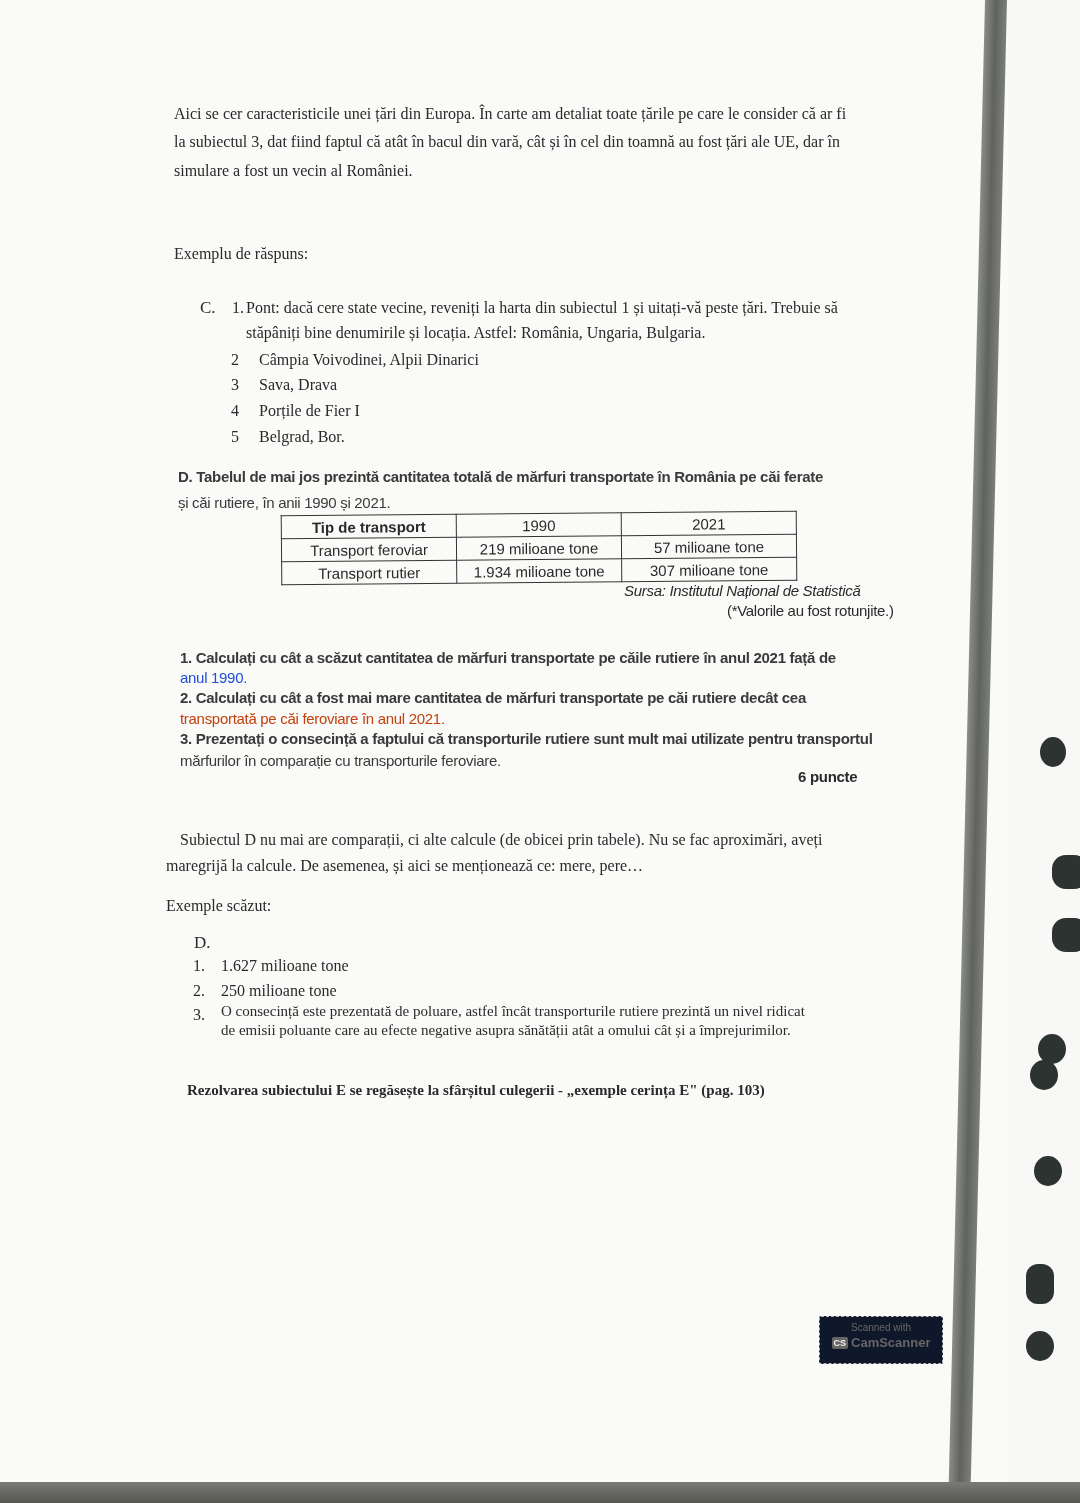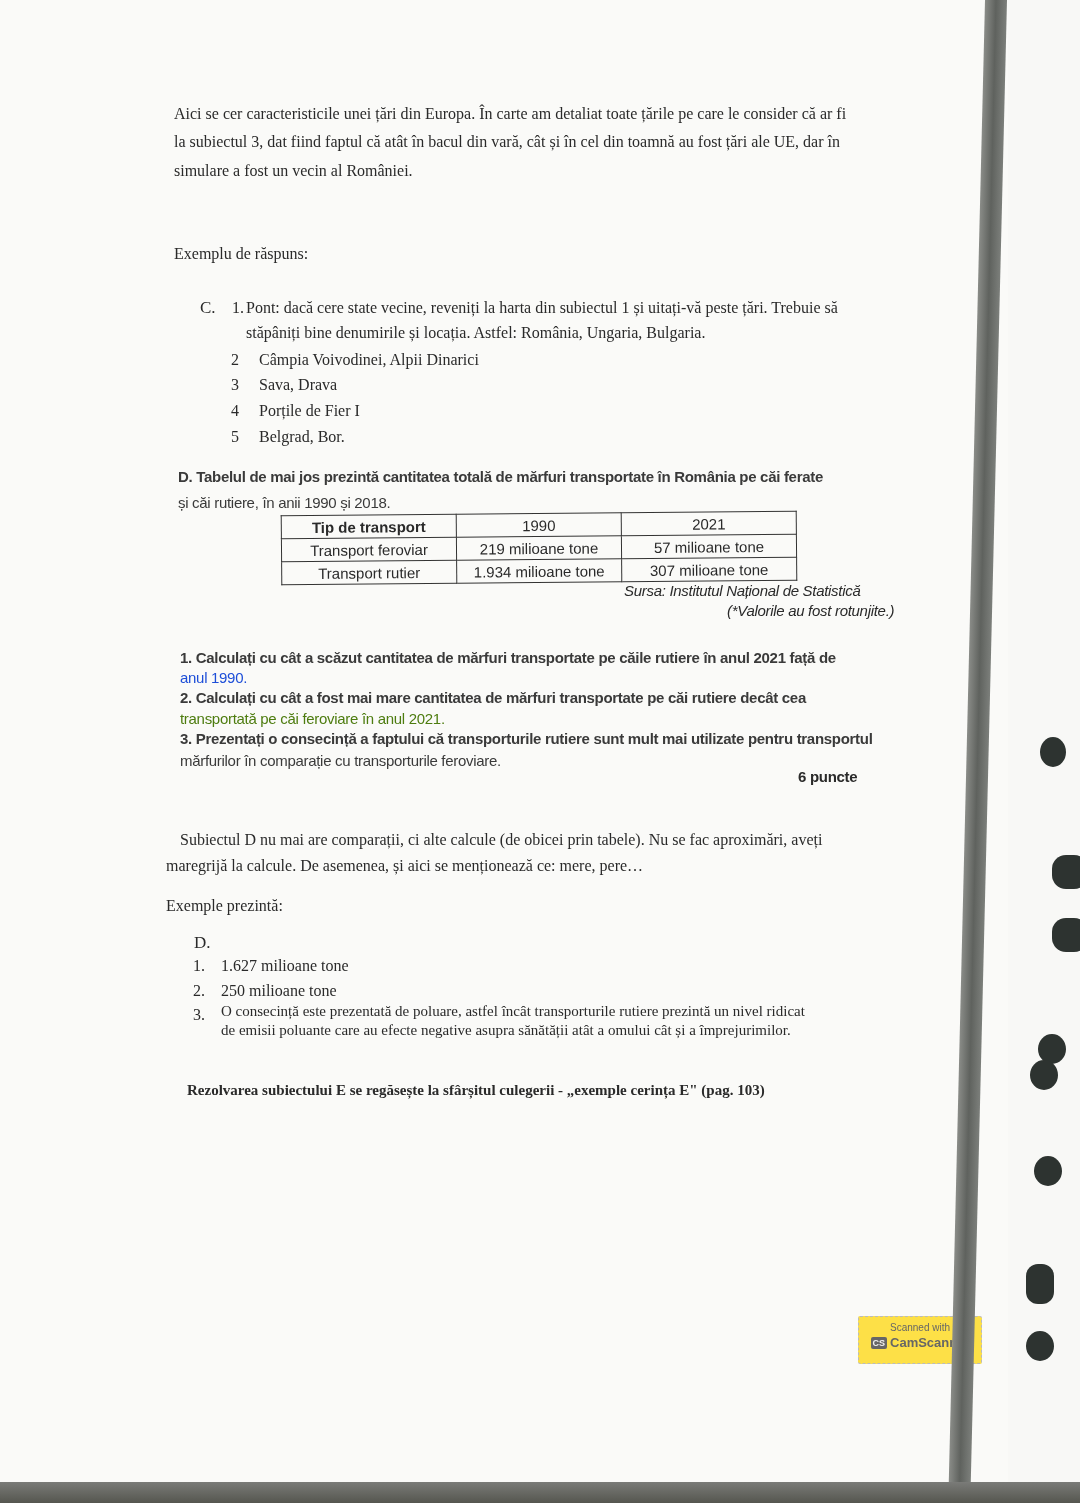--- a/index.html
+++ b/index.html
@@ -40,22 +40,22 @@
     border-collapse: collapse;
     font-family: "Liberation Sans", sans-serif; font-size: 15px;
     transform: rotate(-0.5deg);
   }
   table.data td {
     border: 1.5px solid #333; text-align: center; padding: 1px 6px; height: 20px;
   }
   .col1 { width: 162px; } .col2 { width: 152px; } .col3 { width: 162px; }
 
   .camscanner {
-    position: absolute; left: 858px; top: 1316px; width: 122px; height: 46px;
-    border: 1px dashed #bbb; background: #fde047; border-radius: 2px;
+    position: absolute; left: 819px; top: 1316px; width: 122px; height: 46px;
+    border: 1px dashed #bbb; background: #0f172a; border-radius: 2px;
     font-family: "Liberation Sans", sans-serif; color: #666; text-align: center;
   }
   .cs-top { font-size: 10px; margin-top: 5px; }
   .cs-bottom { font-size: 13px; font-weight: bold; margin-top: 2px; }
   .cs-logo {
     display: inline-block; background: #666; color: #f1f1ef; font-size: 9px;
     padding: 1px 2px; border-radius: 2px; margin-right: 3px; vertical-align: 1px;
   }
 </style>
 </head>
@@ -76,21 +76,21 @@
   <div class="txt serif" style="left:231px;top:347px;">2</div>
   <div class="txt serif" style="left:259px;top:347px;">Câmpia Voivodinei, Alpii Dinarici</div>
   <div class="txt serif" style="left:231px;top:372px;">3</div>
   <div class="txt serif" style="left:259px;top:372px;">Sava, Drava</div>
   <div class="txt serif" style="left:231px;top:398px;">4</div>
   <div class="txt serif" style="left:259px;top:398px;">Porțile de Fier I</div>
   <div class="txt serif" style="left:231px;top:424px;">5</div>
   <div class="txt serif" style="left:259px;top:424px;">Belgrad, Bor.</div>
 
   <div class="txt sans bold" style="left:178px;top:464px;font-size:15px;font-weight:600;color:#3a3a3a;">D. Tabelul de mai jos prezintă cantitatea totală de mărfuri transportate în România pe căi ferate</div>
-  <div class="txt sans" style="left:178px;top:490px;font-size:15px;color:#3a3a3a;">și căi rutiere, în anii 1990 și 2018.</div>
+  <div class="txt sans" style="left:178px;top:490px;font-size:15px;color:#3a3a3a;">și căi rutiere, în anii 1990 și 2021.</div>
 
   <table class="data">
     <tbody>
         <tr>
       <td class="col1 bold">Tip de transport</td>
       <td class="col2">1990</td>
       <td class="col3">2021</td>
     </tr>
     <tr>
       <td>Transport feroviar</td>
@@ -99,34 +99,34 @@
     </tr>
     <tr>
       <td>Transport rutier</td>
       <td>1.934 milioane tone</td>
       <td>307 milioane tone</td>
     </tr>
   </tbody>
     </table>
 
   <div class="txt sans" style="left:624px;top:578px;font-size:15px;font-style:italic;">Sursa: Institutul Național de Statistică</div>
-  <div class="txt sans" style="left:727px;top:598px;font-size:15px;font-style:italic;">(*Valorile au fost rotunjite.)</div>
+  <div class="txt sans" style="left:727px;top:598px;font-size:15px;">(*Valorile au fost rotunjite.)</div>
 
   <div class="txt sans" style="left:180px;top:645px;font-size:15px;font-weight:600;color:#3a3a3a;">1. Calculați cu cât a scăzut cantitatea de mărfuri transportate pe căile rutiere în anul 2021 față de</div>
   <div class="txt sans" style="left:180px;top:665px;font-size:15px;color:#1d4ed8;">anul 1990.</div>
   <div class="txt sans" style="left:180px;top:685px;font-size:15px;font-weight:600;color:#3a3a3a;">2. Calculați cu cât a fost mai mare cantitatea de mărfuri transportate pe căi rutiere decât cea</div>
-  <div class="txt sans" style="left:180px;top:706px;font-size:15px;color:#4d7c0f;">transportată pe căi feroviare în anul 2021.</div>
+  <div class="txt sans" style="left:180px;top:706px;font-size:15px;color:#c2410c;">transportată pe căi feroviare în anul 2021.</div>
   <div class="txt sans" style="left:180px;top:726px;font-size:15px;font-weight:600;color:#3a3a3a;">3. Prezentați o consecință a faptului că transporturile rutiere sunt mult mai utilizate pentru transportul</div>
   <div class="txt sans" style="left:180px;top:748px;font-size:15px;color:#3a3a3a;">mărfurilor în comparație cu transporturile feroviare.</div>
   <div class="txt sans bold" style="left:798px;top:764px;font-size:15px;">6 puncte</div>
 
   <div class="txt serif" style="left:180px;top:827px;">Subiectul D nu mai are comparații, ci alte calcule (de obicei prin tabele). Nu se fac aproximări, aveți</div>
   <div class="txt serif" style="left:166px;top:853px;">maregrijă la calcule. De asemenea, și aici se menționează ce: mere, pere…</div>
 
-  <div class="txt serif" style="left:166px;top:893px;">Exemple prezintă:</div>
+  <div class="txt serif" style="left:166px;top:893px;">Exemple scăzut:</div>
   <div class="txt serif" style="left:194px;top:930px;font-size:17px;">D.</div>
   <div class="txt serif" style="left:193px;top:953px;">1.</div>
   <div class="txt serif" style="left:221px;top:953px;">1.627 milioane tone</div>
   <div class="txt serif" style="left:193px;top:978px;">2.</div>
   <div class="txt serif" style="left:221px;top:978px;">250 milioane tone</div>
   <div class="txt serif" style="left:193px;top:1002px;">3.</div>
   <div class="txt serif" style="left:221px;top:1017px;font-size:15px;">de emisii poluante care au efecte negative asupra sănătății atât a omului cât și a împrejurimilor.</div>
   <div class="txt serif" style="left:221px;top:998px;font-size:15px;">O consecință este prezentată de poluare, astfel încât transporturile rutiere prezintă un nivel ridicat</div>
 
   <div class="txt serif bold" style="left:187px;top:1077px;font-size:15px;">Rezolvarea subiectului E se regăsește la sfârșitul culegerii - „exemple cerința E" (pag. 103)</div>

